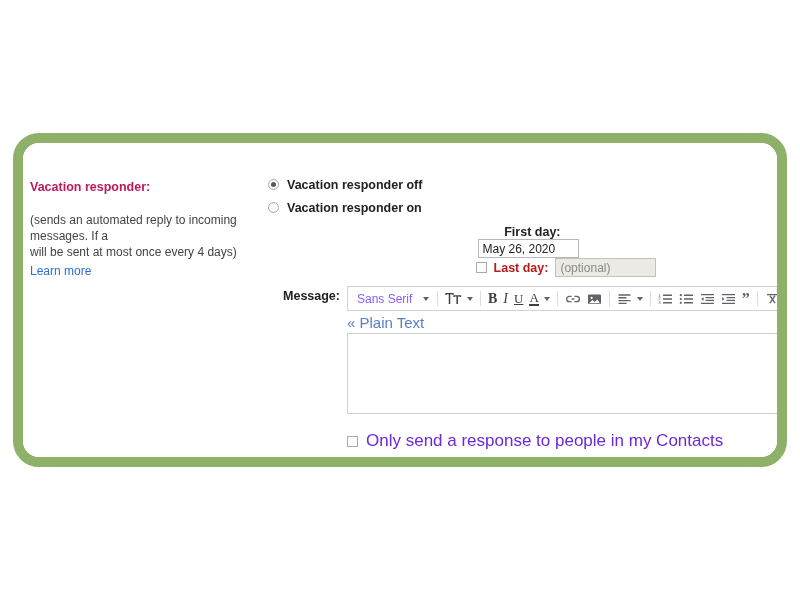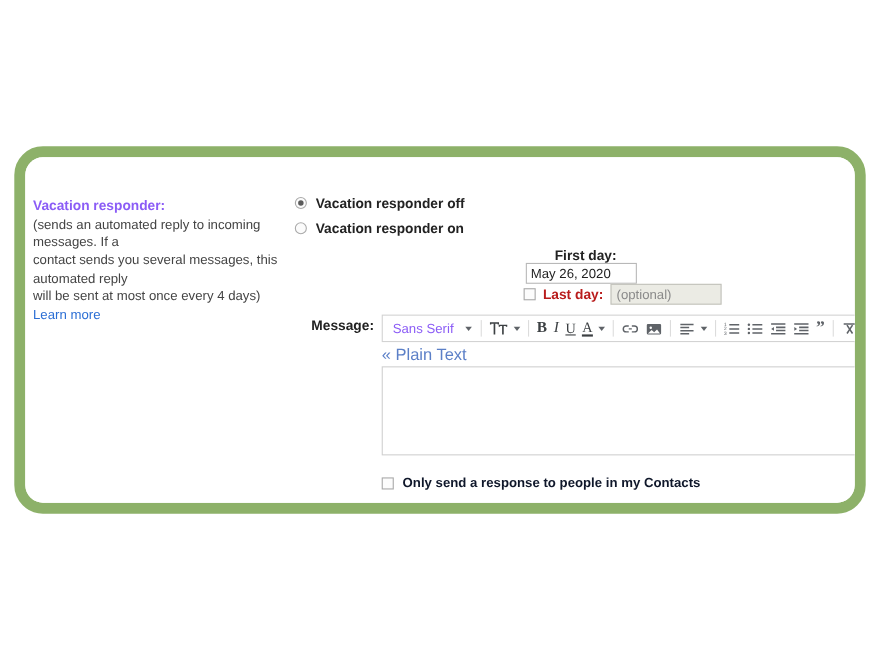--- a/index.html
+++ b/index.html
@@ -47,23 +47,23 @@
   #left-col {
     position: absolute;
     left: 7px;
     top: 36px;
     width: 248px;
   }
 
   #left-col .heading {
     font-size: 12.5px;
     font-weight: bold;
-    color: #8b5cf6;
+    color: #be185d;
     line-height: 17px;
-    margin-bottom: 0;
+    margin-bottom: 16px;
   }
 
   #left-col .desc {
     font-size: 12px;
     color: #444444;
     line-height: 16.2px;
   }
 
   #left-col .learn-more {
     display: inline-block;
@@ -277,39 +277,38 @@
   }
 
   
   #contacts-row {
     display: flex;
     align-items: center;
     margin-top: 13px;
     margin-left: 79px;
   }
   #contacts-label {
-    font-size: 12px;
-    font-weight: bold;
-    color: #0f172a;
+    font-size: 17px;
+    font-weight: normal;
+    color: #6d28d9;
     margin-left: 8px;
     cursor: pointer;
   }
 </style>
 </head>
 <body>
 
 <div id="screen">
 
   <div id="green-frame">
     <div id="card">
 
       <div id="left-col">
         <div class="heading">Vacation responder:</div>
         <div class="desc">(sends an automated reply to incoming messages. If a</div>
-        <div class="desc">contact sends you several messages, this automated reply</div>
         <div class="desc">will be sent at most once every 4 days)</div>
         <a class="learn-more" href="#">Learn more</a>
       </div>
 
       <div id="right-col">
 
         <div class="radio-row">
           <span class="radio checked"></span>
           <span class="radio-label">Vacation responder off</span>
         </div>

